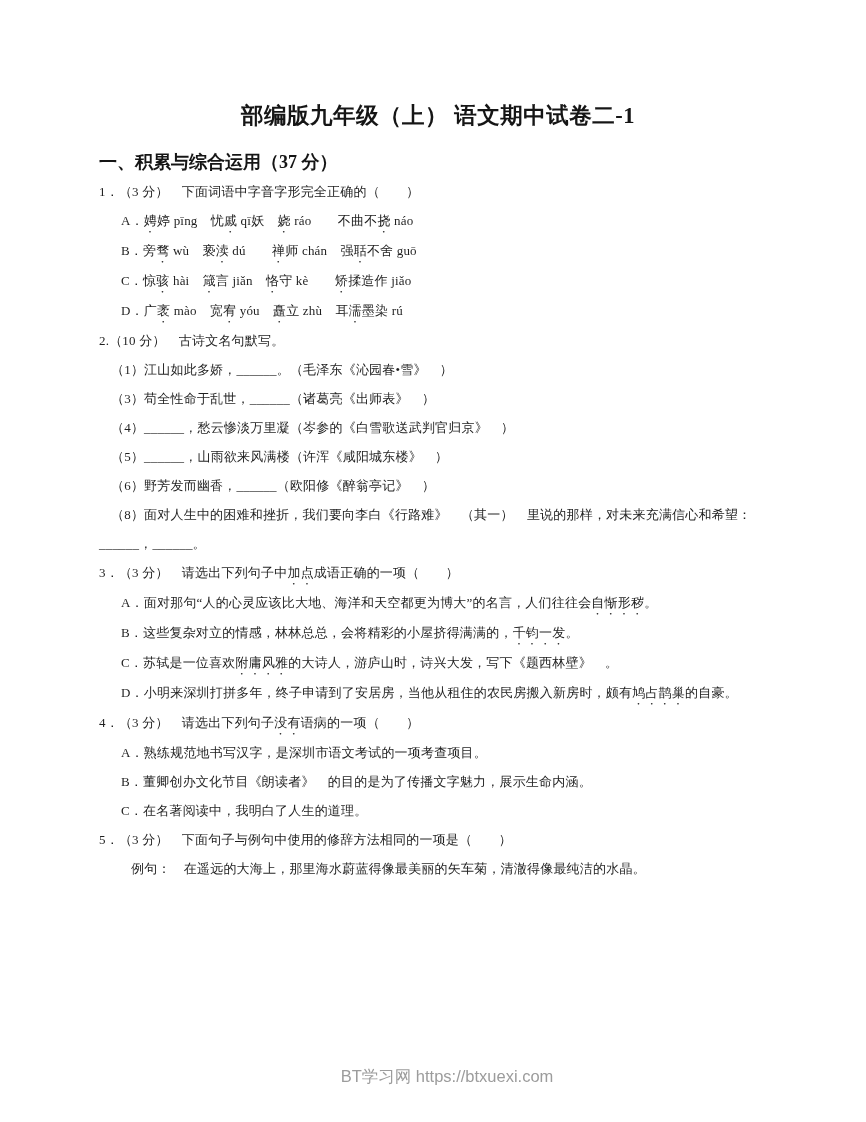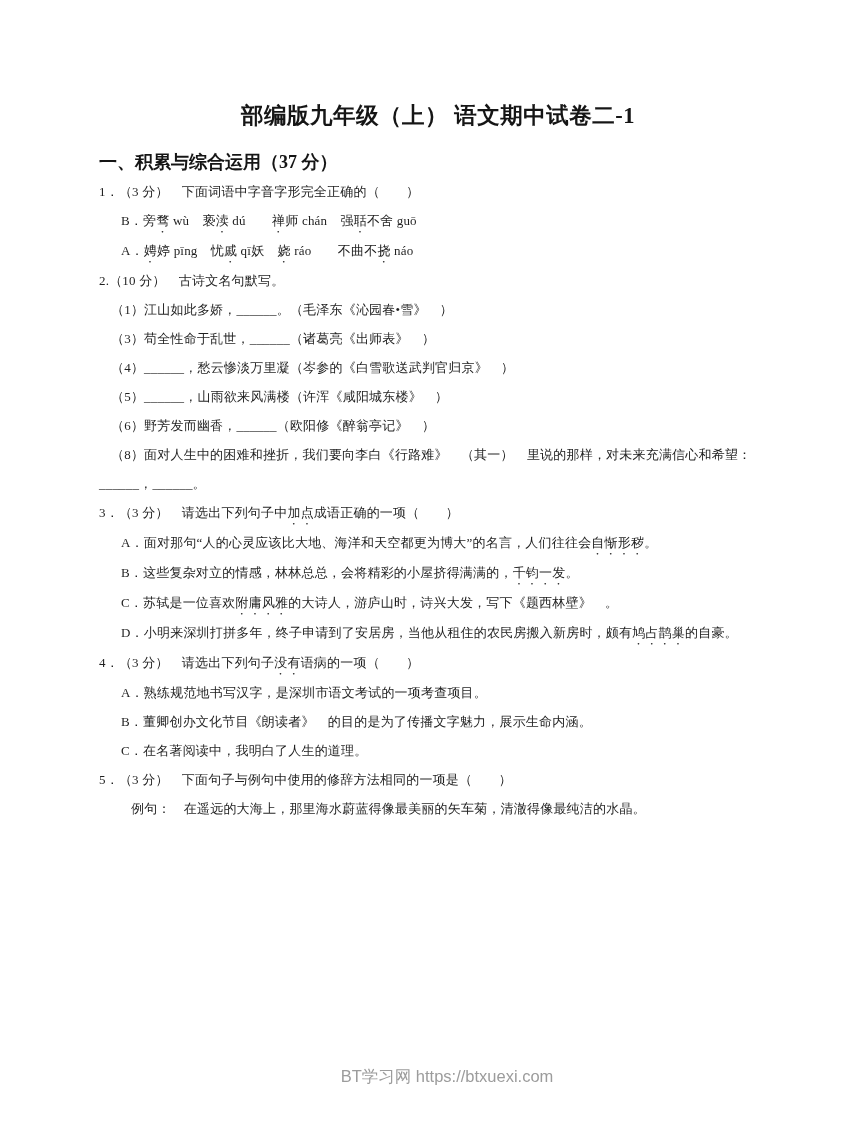--- a/index.html
+++ b/index.html
@@ -63,22 +63,24 @@
 <body>
 
 <div class="page">
   <div class="content">
 
     <h1 class="title">部编版九年级（上） 语文期中试卷二-1</h1>
     <h2 class="section-heading">一、积累与综合运用（37 分）</h2>
 
     <div>
       <p class="line stem"><span>1．（3 分）　下面词语中字音字形完全正确的（　　）</span></p>
+      <p class="line opt"><span>A．</span><span class="dm">娉</span><span>婷 pīng　忧</span><span class="dm">戚</span><span> qī妖　</span><span class="dm">娆</span><span> ráo　　不曲不</span><span class="dm">挠</span><span> náo</span></p>
       <p class="line opt"><span>B．旁</span><span class="dm">骛</span><span> wù　亵</span><span class="dm">渎</span><span> dú　　</span><span class="dm">禅</span><span>师 chán　强</span><span class="dm">聒</span><span>不舍 guō</span></p>
-      <p class="line opt"><span>A．</span><span class="dm">娉</span><span>婷 pīng　忧</span><span class="dm">戚</span><span> qī妖　</span><span class="dm">娆</span><span> ráo　　不曲不</span><span class="dm">挠</span><span> náo</span></p>
+      <p class="line opt"><span>C．惊</span><span class="dm">骇</span><span> hài　</span><span class="dm">箴</span><span>言 jiǎn　</span><span class="dm">恪</span><span>守 kè　　</span><span class="dm">矫</span><span>揉造作 jiǎo</span></p>
+      <p class="line opt"><span>D．广</span><span class="dm">袤</span><span> mào　宽</span><span class="dm">宥</span><span> yóu　</span><span class="dm">矗</span><span>立 zhù　耳</span><span class="dm">濡</span><span>墨染 rú</span></p>
     </div>
 
     <div>
       <p class="line stem"><span>2.（10 分）　古诗文名句默写。</span></p>
       <p class="line subitem"><span>（1）江山如此多娇，______。（毛泽东《沁园春•雪》　）</span></p>
       <p class="line subitem"><span>（3）苟全性命于乱世，______（诸葛亮《出师表》　）</span></p>
       <p class="line subitem"><span>（4）______，愁云惨淡万里凝（岑参的《白雪歌送武判官归京》　）</span></p>
       <p class="line subitem"><span>（5）______，山雨欲来风满楼（许浑《咸阳城东楼》　）</span></p>
       <p class="line subitem"><span>（6）野芳发而幽香，______（欧阳修《醉翁亭记》　）</span></p>
       <p class="line subitem"><span>（8）面对人生中的困难和挫折，我们要向李白《行路难》　（其一）　里说的那样，对未来充满信心和希望：______，______。</span></p>

